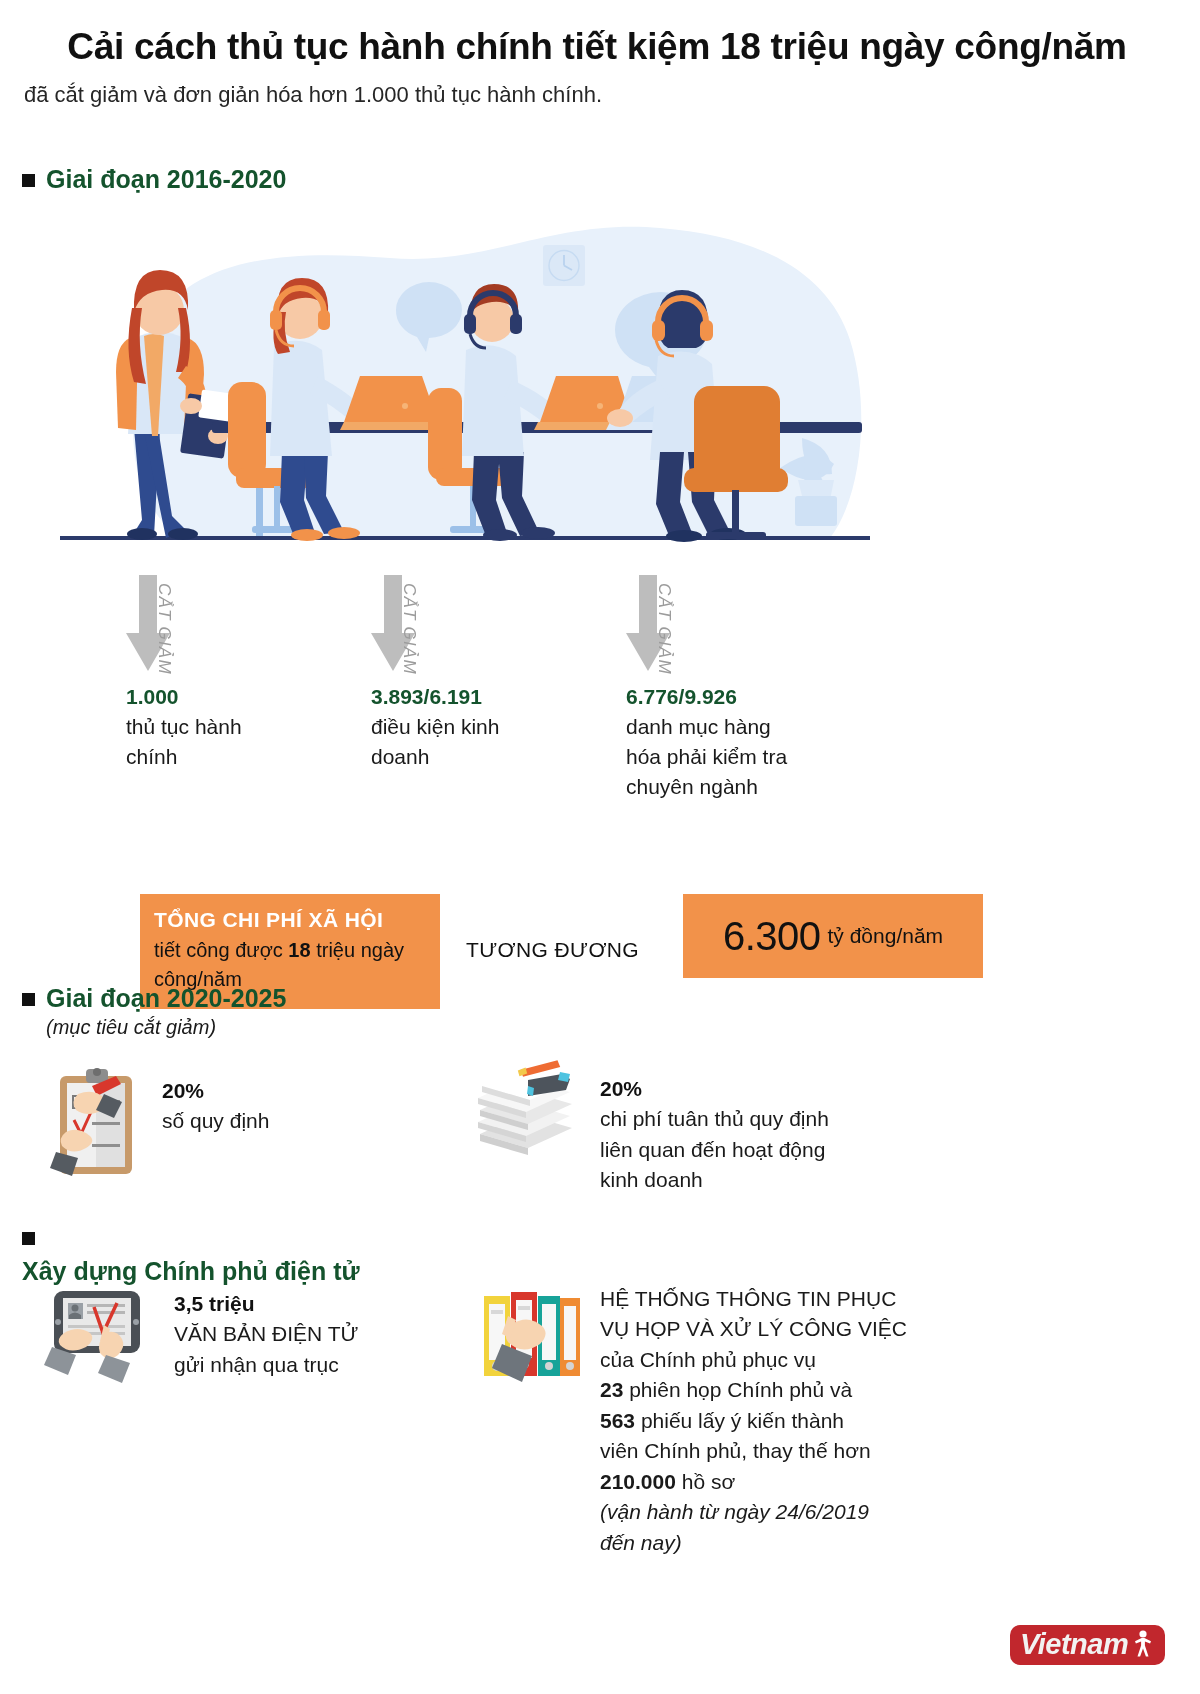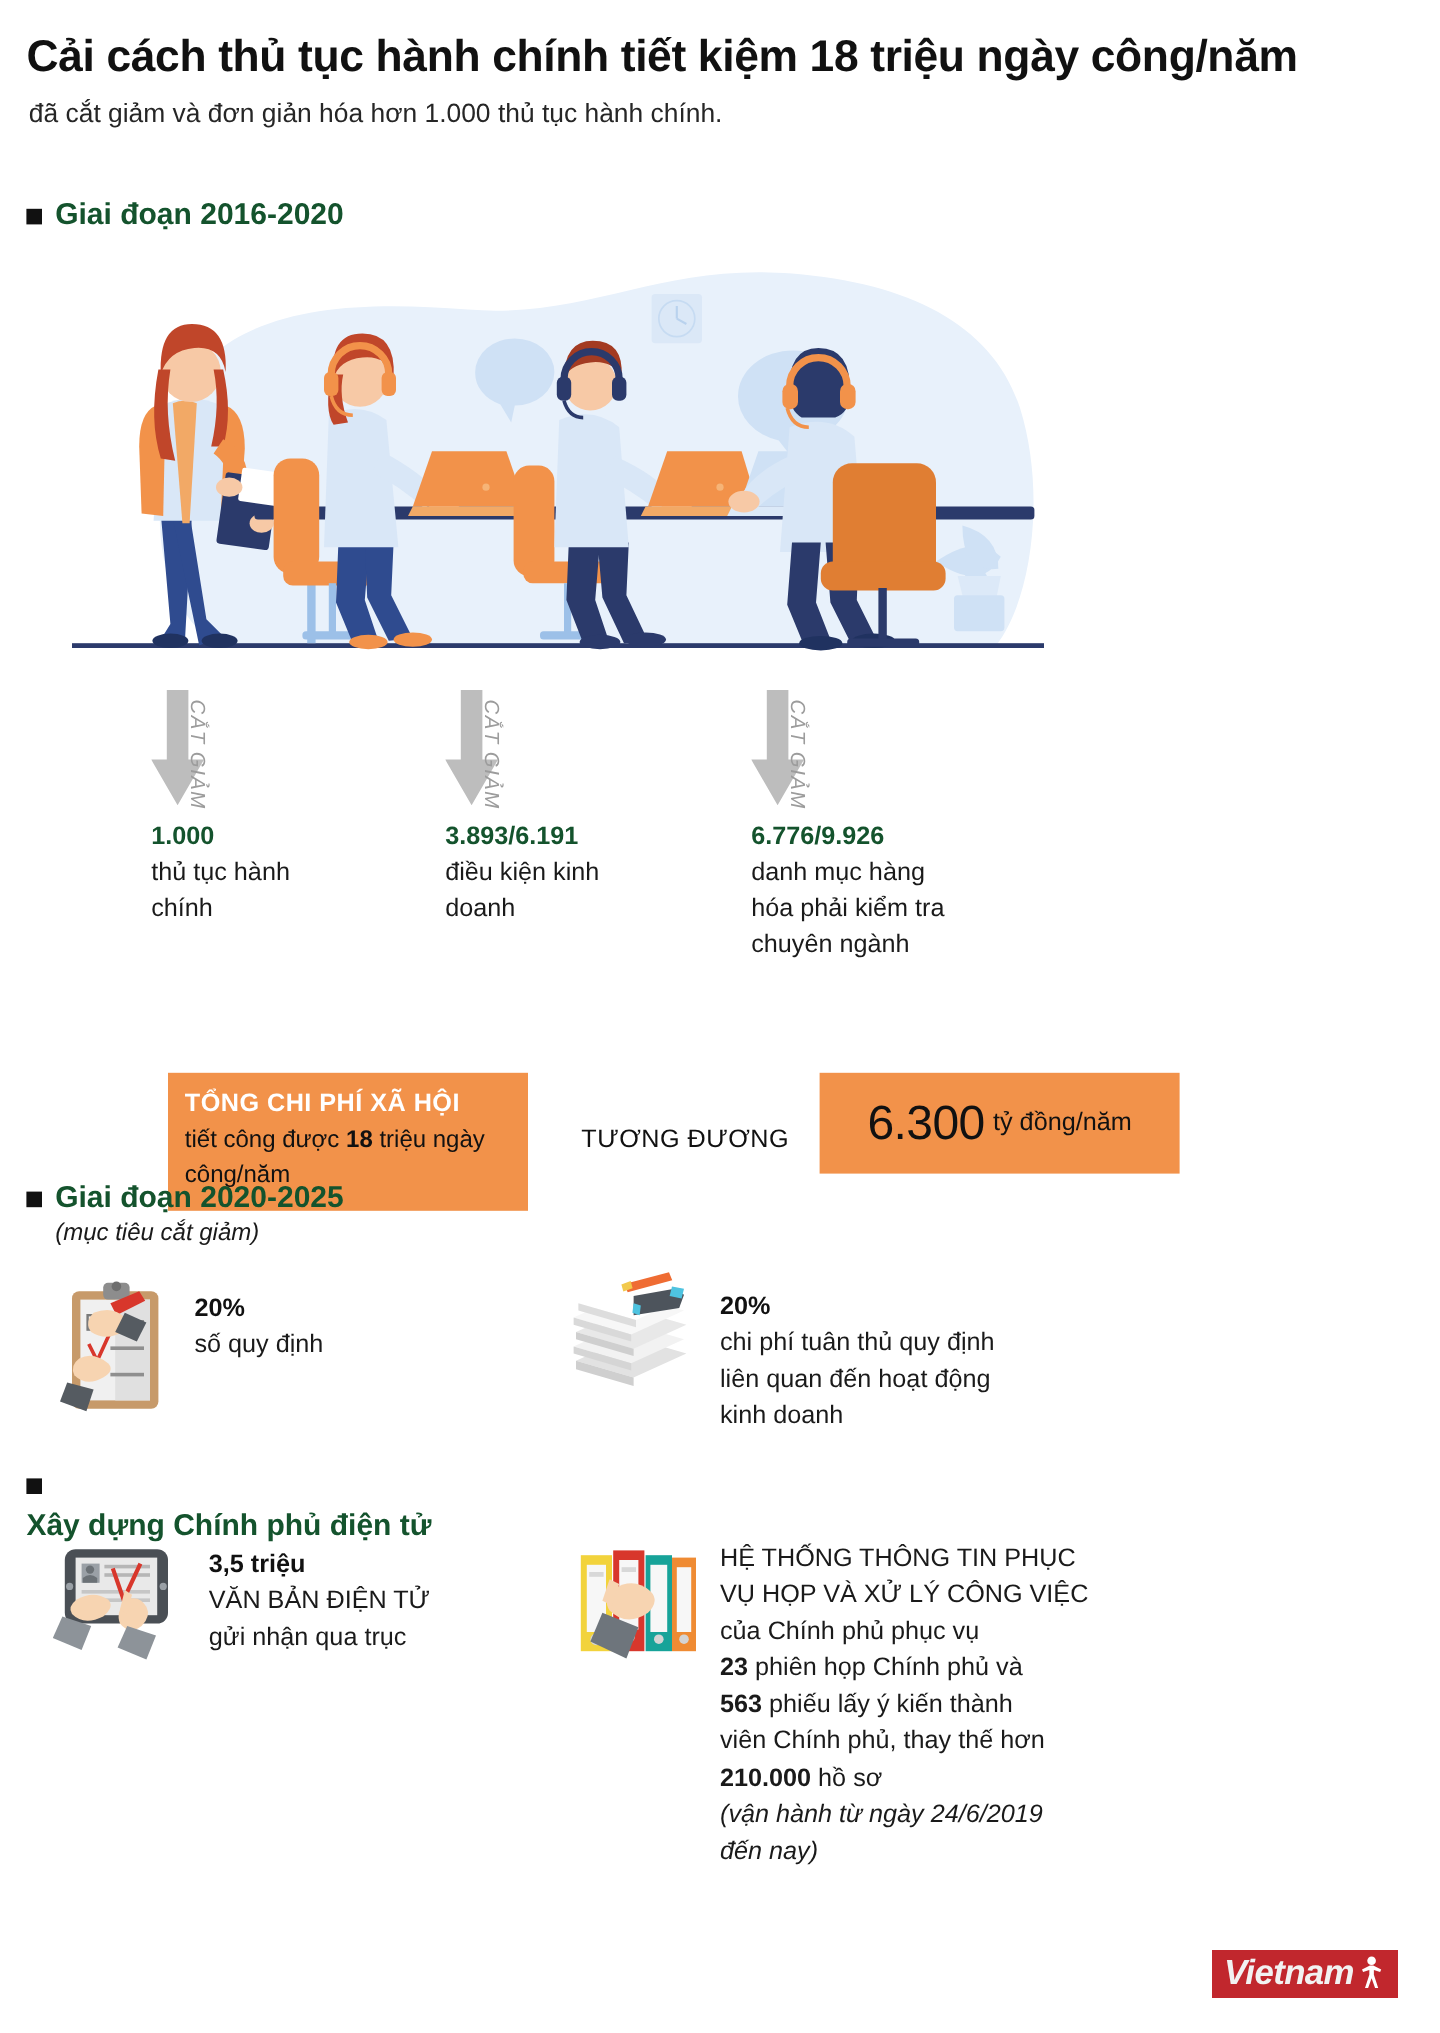--- a/index.html
+++ b/index.html
@@ -9,21 +9,21 @@
     font-family: "Liberation Sans", sans-serif;
     color: #1a1a1a;
     overflow: hidden;
   }
   .page { position: relative; width: 1200px; height: 1694px; }
 
   
   .title {
     position: absolute; left: 22px; top: 26px; width: 1150px;
     font-size: 37px; font-weight: bold; letter-spacing: -0.3px;
-    color: #111111; line-height: 1.15;
+    color: #111111; line-height: 1.15; text-align: center;
   }
   .subtitle {
     position: absolute; left: 24px; top: 80px; width: 1000px;
     font-size: 22px; line-height: 1.38; color: #262626;
   }
 
   
   .sec-head { position: absolute; display: flex; align-items: flex-start; gap: 11px; }
   .sq { width: 13px; height: 13px; background: #111; margin-top: 10px; flex: none; }
   .sec-title { font-size: 25px; font-weight: bold; color: #14532d; line-height: 1.2; }
@@ -53,21 +53,21 @@
   }
   .obox-left { left: 140px; top: 894px; width: 300px; padding: 12px 14px 16px 14px; }
   .obox-left .cap {
     font-size: 21px; font-weight: bold; color: #ffffff; letter-spacing: 0.4px;
     line-height: 1.3; margin-bottom: 3px;
   }
   .obox-left .body { font-size: 20px; color: #111111; line-height: 1.42; }
   .obox-left .body b { font-weight: bold; }
   .equiv {
     position: absolute; left: 466px; top: 938px; width: 210px;
-    text-align: center; font-size: 21px; color: #111; letter-spacing: 0.4px;
+    text-align: left; font-size: 21px; color: #111; letter-spacing: 0.4px;
   }
   .obox-right {
     left: 683px; top: 894px; width: 300px; height: 84px;
     display: flex; align-items: center; justify-content: center; gap: 7px;
   }
   .obox-right .big { font-size: 40px; color: #111; line-height: 1; letter-spacing: -0.5px; }
   .obox-right .unit { font-size: 21px; color: #111; }
 
   
   .irow { position: absolute; display: flex; align-items: flex-start; }
@@ -76,21 +76,21 @@
   .irow .txt .hd { font-size: 21px; font-weight: bold; color: #111; line-height: 1.45; }
   .irow .txt .bd { font-size: 21px; color: #1a1a1a; line-height: 1.45; }
   .irow .txt .bd b { font-weight: bold; }
   .irow .txt .it { font-size: 21px; font-style: italic; color: #1a1a1a; line-height: 1.45; }
 
   
   .logo {
     position: absolute; left: 1010px; top: 1625px;
     background: #c1272d; padding: 4px 9px 6px 10px;
     display: flex; align-items: center; gap: 2px;
-    border-radius: 0;
+    border-radius: 10px;
   }
   .logo .wd {
     font-size: 29px; font-weight: bold; font-style: italic; color: #f2f2f2;
     letter-spacing: -0.5px; line-height: 1;
   }
   .logo .pl { line-height: 0; }
 </style>
 </head>
 <body>
 

